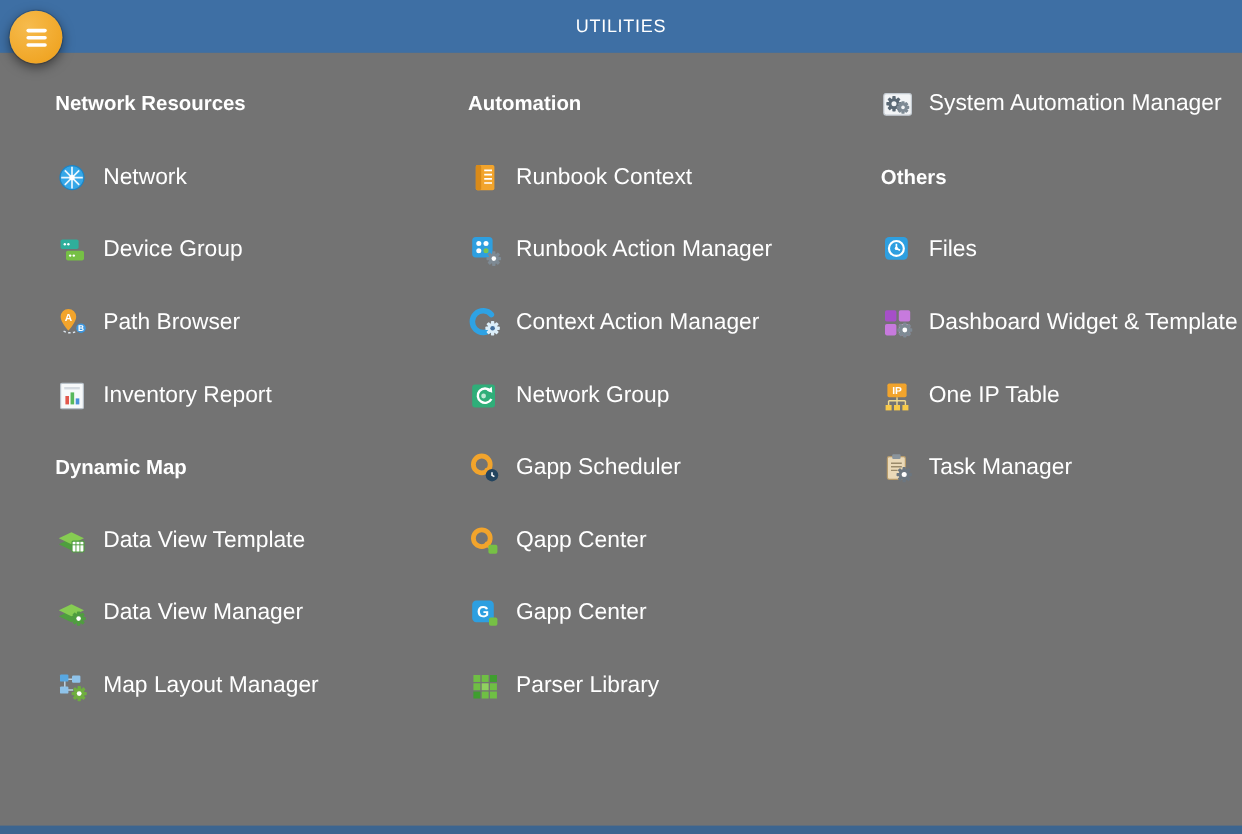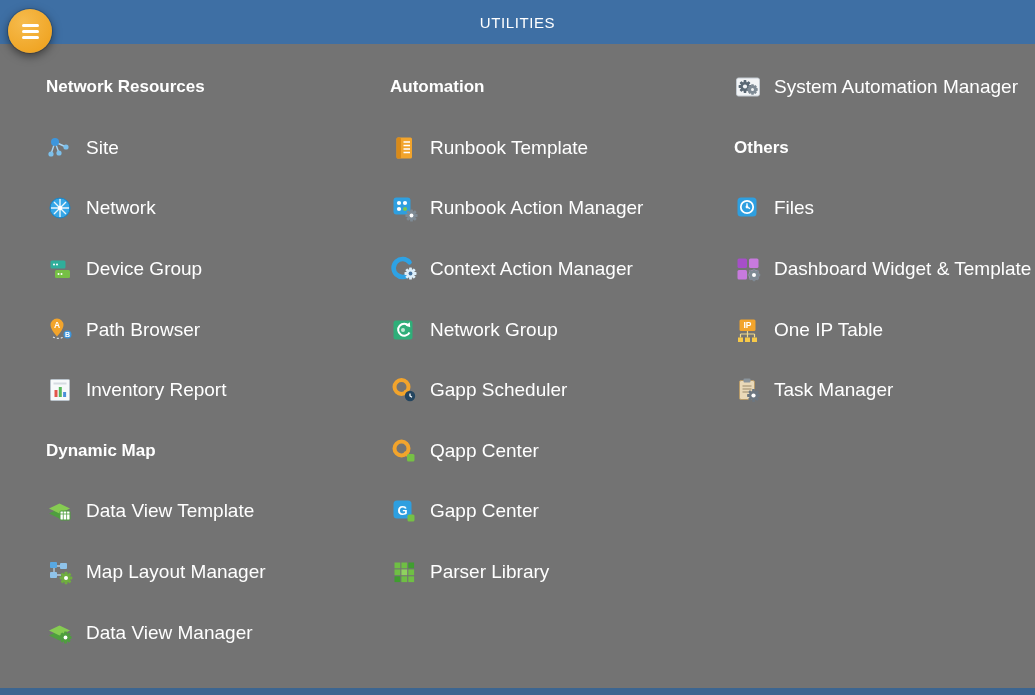--- a/index.html
+++ b/index.html
@@ -49,32 +49,20 @@
     </span>
   </div>
   <div class="columns" id="columns">
       <div class="col" style="width: 344px;">
         <div class="cell header-cell">
           <span>Network Resources</span>
         </div>
         <div class="cell item">
           <span class="icon">
             <svg width="28" height="28" viewBox="0 0 28 28" xmlns="http://www.w3.org/2000/svg">
-              <path d="M9 8 L5 20 M9 8 L13 19 M9 8 L20 13" stroke="#a8d4f2" stroke-width="1.4" fill="none"></path>
-              <circle cx="9" cy="8" r="4" fill="#3d96dd"></circle>
-              <circle cx="5" cy="20" r="2.6" fill="#7cc0ec"></circle>
-              <circle cx="13" cy="19" r="2.6" fill="#7cc0ec"></circle>
-              <circle cx="20" cy="13" r="2.6" fill="#7cc0ec"></circle>
-            </svg>
-          </span>
-          <span class="label">Site</span>
-        </div>
-        <div class="cell item">
-          <span class="icon">
-            <svg width="28" height="28" viewBox="0 0 28 28" xmlns="http://www.w3.org/2000/svg">
               <circle cx="14" cy="14" r="10" fill="#35a7e8" stroke="#1d84c4" stroke-width="1"></circle>
               <path d="M14 5 V23 M5 14 H23 M8 8 L20 20 M20 8 L8 20" stroke="#eaf6fd" stroke-width="1.4"></path>
               <circle cx="14" cy="14" r="2.2" fill="#ffffff"></circle>
             </svg>
           </span>
           <span class="label">Network</span>
         </div>
         <div class="cell item">
           <span class="icon">
             <svg width="28" height="28" viewBox="0 0 28 28" xmlns="http://www.w3.org/2000/svg">
@@ -118,20 +106,39 @@
         <div class="cell item">
           <span class="icon">
             <svg width="28" height="28" viewBox="0 0 28 28" xmlns="http://www.w3.org/2000/svg">
               <path d="M3 16.5 L13.5 11.5 L24 16.5 L13.5 21.5 Z" fill="#4f9e3f"></path>
               <path d="M3 11.5 L13.5 6.5 L24 11.5 L13.5 16.5 Z" fill="#86cc52"></path>
               <rect x="14" y="14" width="10" height="9" rx="1" fill="#ffffff" stroke="#4f9e3f"></rect>
               <path d="M14 17 H24 M17.3 14 V23 M20.6 14 V23" stroke="#4f9e3f" stroke-width="0.8"></path>
             </svg>
           </span>
           <span class="label">Data View Template</span>
+        </div>
+        <div class="cell item">
+          <span class="icon">
+            <svg width="28" height="28" viewBox="0 0 28 28" xmlns="http://www.w3.org/2000/svg">
+              <path d="M3 16.5 L13.5 11.5 L24 16.5 L13.5 21.5 Z" fill="#4f9e3f"></path>
+              <path d="M3 11.5 L13.5 6.5 L24 11.5 L13.5 16.5 Z" fill="#86cc52"></path>
+              <rect x="18.1" y="12.5" width="2.8" height="3.6" rx="0.6" fill="#4f9e3f" transform="rotate(0 19.5 18.5)"></rect>
+              <rect x="18.1" y="12.5" width="2.8" height="3.6" rx="0.6" fill="#4f9e3f" transform="rotate(45 19.5 18.5)"></rect>
+              <rect x="18.1" y="12.5" width="2.8" height="3.6" rx="0.6" fill="#4f9e3f" transform="rotate(90 19.5 18.5)"></rect>
+              <rect x="18.1" y="12.5" width="2.8" height="3.6" rx="0.6" fill="#4f9e3f" transform="rotate(135 19.5 18.5)"></rect>
+              <rect x="18.1" y="12.5" width="2.8" height="3.6" rx="0.6" fill="#4f9e3f" transform="rotate(180 19.5 18.5)"></rect>
+              <rect x="18.1" y="12.5" width="2.8" height="3.6" rx="0.6" fill="#4f9e3f" transform="rotate(225 19.5 18.5)"></rect>
+              <rect x="18.1" y="12.5" width="2.8" height="3.6" rx="0.6" fill="#4f9e3f" transform="rotate(270 19.5 18.5)"></rect>
+              <rect x="18.1" y="12.5" width="2.8" height="3.6" rx="0.6" fill="#4f9e3f" transform="rotate(315 19.5 18.5)"></rect>
+              <circle cx="19.5" cy="18.5" r="4.2" fill="#4f9e3f"></circle>
+              <circle cx="19.5" cy="18.5" r="1.9" fill="#ffffff"></circle>
+            </svg>
+          </span>
+          <span class="label">Data View Manager</span>
         </div>
         <div class="cell item">
           <span class="icon">
             <svg width="28" height="28" viewBox="0 0 28 28" xmlns="http://www.w3.org/2000/svg">
               <path d="M8 8 L8 17 M8 8 L17 8 M8 17 L15 17" stroke="#b9cede" stroke-width="1.3" fill="none"></path>
               <rect x="4" y="4" width="7" height="6" rx="1" fill="#58a8e2"></rect>
               <rect x="4" y="14" width="7" height="6" rx="1" fill="#8fc3ea"></rect>
               <rect x="14" y="5" width="7" height="6" rx="1" fill="#8fc3ea"></rect>
               <rect x="18.6" y="13.7" width="2.8" height="3.6" rx="0.6" fill="#6fae3f" transform="rotate(0 20 20)"></rect>
               <rect x="18.6" y="13.7" width="2.8" height="3.6" rx="0.6" fill="#6fae3f" transform="rotate(45 20 20)"></rect>
@@ -140,53 +147,34 @@
               <rect x="18.6" y="13.7" width="2.8" height="3.6" rx="0.6" fill="#6fae3f" transform="rotate(180 20 20)"></rect>
               <rect x="18.6" y="13.7" width="2.8" height="3.6" rx="0.6" fill="#6fae3f" transform="rotate(225 20 20)"></rect>
               <rect x="18.6" y="13.7" width="2.8" height="3.6" rx="0.6" fill="#6fae3f" transform="rotate(270 20 20)"></rect>
               <rect x="18.6" y="13.7" width="2.8" height="3.6" rx="0.6" fill="#6fae3f" transform="rotate(315 20 20)"></rect>
               <circle cx="20" cy="20" r="4.5" fill="#6fae3f"></circle>
               <circle cx="20" cy="20" r="2.0" fill="#ffffff"></circle>
             </svg>
           </span>
           <span class="label">Map Layout Manager</span>
         </div>
-        <div class="cell item">
-          <span class="icon">
-            <svg width="28" height="28" viewBox="0 0 28 28" xmlns="http://www.w3.org/2000/svg">
-              <path d="M3 16.5 L13.5 11.5 L24 16.5 L13.5 21.5 Z" fill="#4f9e3f"></path>
-              <path d="M3 11.5 L13.5 6.5 L24 11.5 L13.5 16.5 Z" fill="#86cc52"></path>
-              <rect x="18.1" y="12.5" width="2.8" height="3.6" rx="0.6" fill="#4f9e3f" transform="rotate(0 19.5 18.5)"></rect>
-              <rect x="18.1" y="12.5" width="2.8" height="3.6" rx="0.6" fill="#4f9e3f" transform="rotate(45 19.5 18.5)"></rect>
-              <rect x="18.1" y="12.5" width="2.8" height="3.6" rx="0.6" fill="#4f9e3f" transform="rotate(90 19.5 18.5)"></rect>
-              <rect x="18.1" y="12.5" width="2.8" height="3.6" rx="0.6" fill="#4f9e3f" transform="rotate(135 19.5 18.5)"></rect>
-              <rect x="18.1" y="12.5" width="2.8" height="3.6" rx="0.6" fill="#4f9e3f" transform="rotate(180 19.5 18.5)"></rect>
-              <rect x="18.1" y="12.5" width="2.8" height="3.6" rx="0.6" fill="#4f9e3f" transform="rotate(225 19.5 18.5)"></rect>
-              <rect x="18.1" y="12.5" width="2.8" height="3.6" rx="0.6" fill="#4f9e3f" transform="rotate(270 19.5 18.5)"></rect>
-              <rect x="18.1" y="12.5" width="2.8" height="3.6" rx="0.6" fill="#4f9e3f" transform="rotate(315 19.5 18.5)"></rect>
-              <circle cx="19.5" cy="18.5" r="4.2" fill="#4f9e3f"></circle>
-              <circle cx="19.5" cy="18.5" r="1.9" fill="#ffffff"></circle>
-            </svg>
-          </span>
-          <span class="label">Data View Manager</span>
-        </div>
       </div>
       <div class="col" style="width: 344px;">
         <div class="cell header-cell">
           <span>Automation</span>
         </div>
         <div class="cell item">
           <span class="icon">
             <svg width="28" height="28" viewBox="0 0 28 28" xmlns="http://www.w3.org/2000/svg">
               <rect x="6.5" y="3.5" width="15.5" height="21" rx="1.5" fill="#f2a42c"></rect>
               <rect x="6.5" y="3.5" width="4.5" height="21" rx="1.5" fill="#d98a18"></rect>
               <path d="M13.5 8 H20 M13.5 11.5 H20 M13.5 15 H20 M13.5 18.5 H20" stroke="#ffffff" stroke-width="1.4"></path>
             </svg>
           </span>
-          <span class="label">Runbook Template</span>
+          <span class="label">Runbook Context</span>
         </div>
         <div class="cell item">
           <span class="icon">
             <svg width="28" height="28" viewBox="0 0 28 28" xmlns="http://www.w3.org/2000/svg">
               <rect x="3.5" y="3.5" width="17" height="17" rx="3" fill="#2e9fe0"></rect>
               <circle cx="9" cy="9" r="2.1" fill="#ffffff"></circle>
               <circle cx="15" cy="9" r="2.1" fill="#ffffff"></circle>
               <circle cx="9" cy="15" r="2.1" fill="#ffffff"></circle>
               <circle cx="15" cy="15" r="2.1" fill="#7cc54f"></circle>
               <rect x="20.1" y="15.4" width="2.8" height="3.6" rx="0.6" fill="#7e8a94" transform="rotate(0 21.5 21.5)"></rect>

